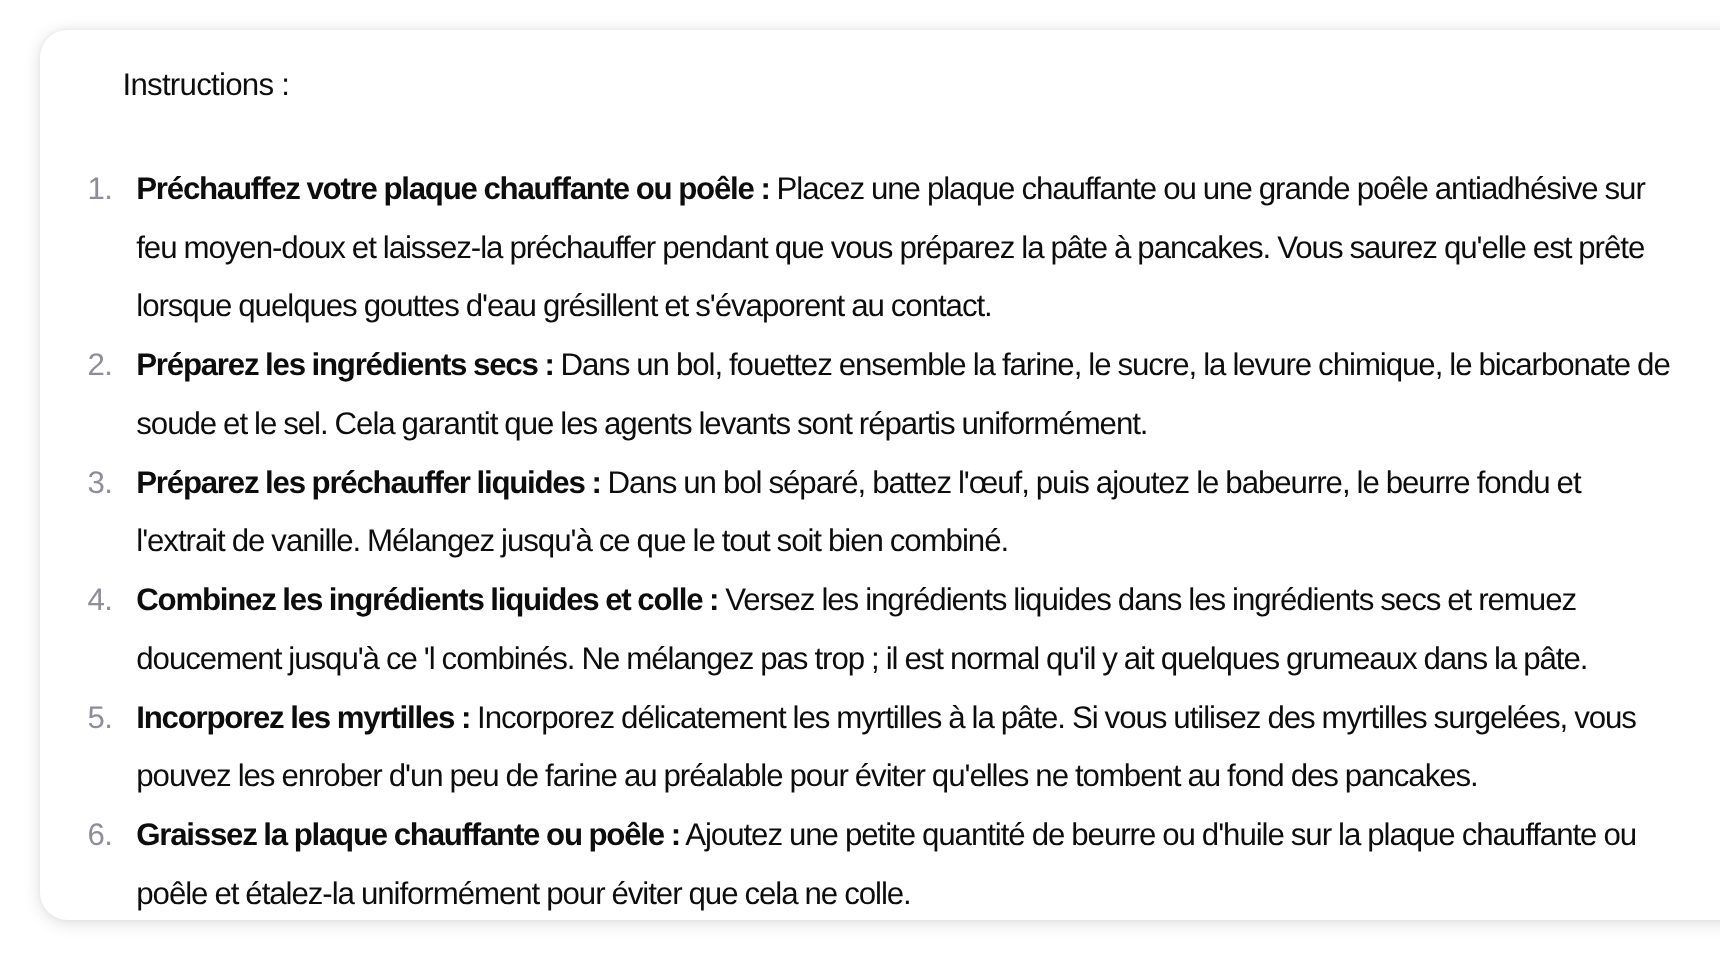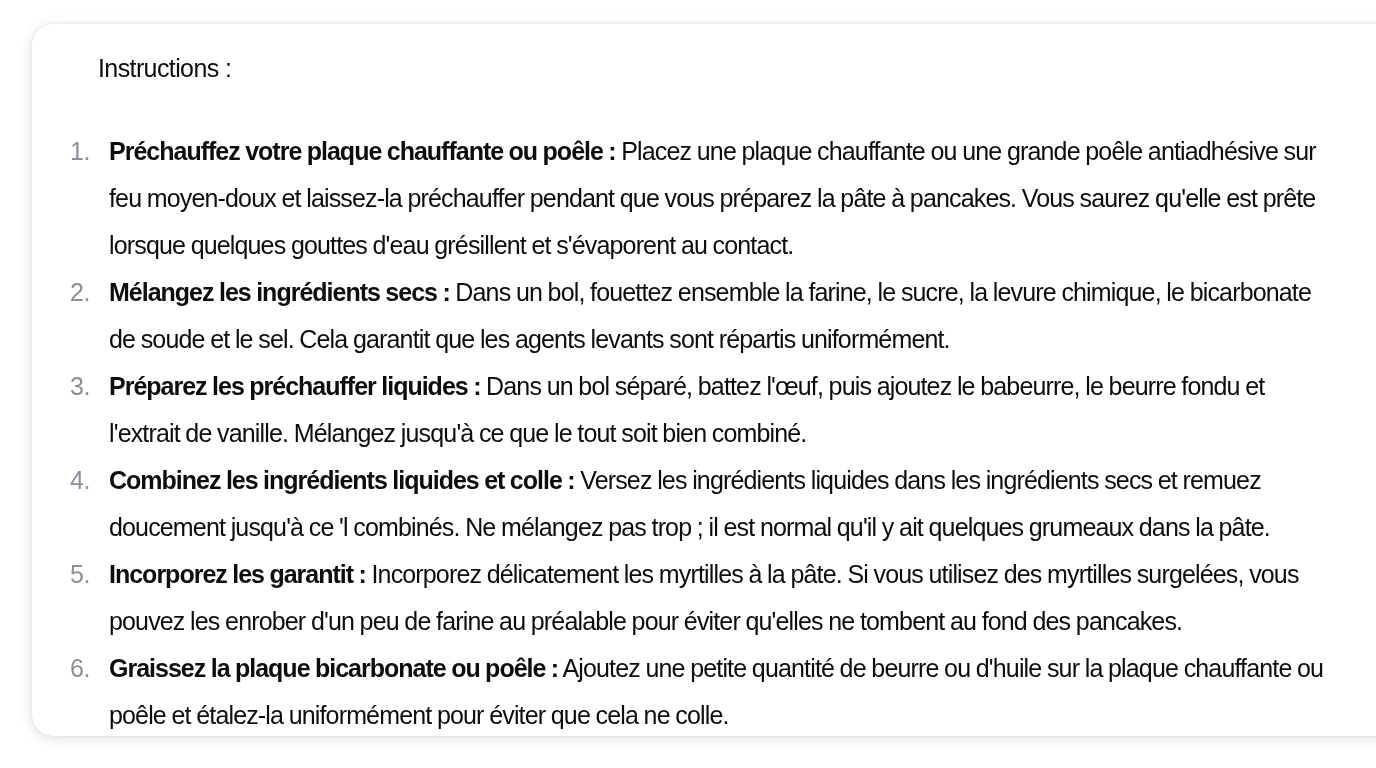--- a/index.html
+++ b/index.html
@@ -76,28 +76,28 @@
 <body>
 
 <div class="card">
   <h2 class="title">Instructions :</h2>
 
   <ol class="steps">
     <li class="step">
       <span class="step-num">1.</span><span class="step-title">Préchauffez votre plaque chauffante ou poêle :</span><span class="step-body"> Placez une plaque chauffante ou une grande poêle antiadhésive sur feu moyen-doux et laissez-la préchauffer pendant que vous préparez la pâte à pancakes. Vous saurez qu'elle est prête lorsque quelques gouttes d'eau grésillent et s'évaporent au contact.</span>
     </li>
     <li class="step">
-      <span class="step-num">2.</span><span class="step-title">Mélangez les ingrédients secs :</span><span class="step-body"> Dans un bol, fouettez ensemble la farine, le sucre, la levure chimique, le bicarbonate de soude et le sel. Cela garantit que les agents levants sont répartis uniformément.</span>
+      <span class="step-num">2.</span><span class="step-title">Préparez les ingrédients secs :</span><span class="step-body"> Dans un bol, fouettez ensemble la farine, le sucre, la levure chimique, le bicarbonate de soude et le sel. Cela garantit que les agents levants sont répartis uniformément.</span>
     </li>
     <li class="step">
       <span class="step-num">3.</span><span class="step-title">Préparez les préchauffer liquides :</span><span class="step-body"> Dans un bol séparé, battez l'œuf, puis ajoutez le babeurre, le beurre fondu et l'extrait de vanille. Mélangez jusqu'à ce que le tout soit bien combiné.</span>
     </li>
     <li class="step">
       <span class="step-num">4.</span><span class="step-title">Combinez les ingrédients liquides et colle :</span><span class="step-body"> Versez les ingrédients liquides dans les ingrédients secs et remuez doucement jusqu'à ce 'l combinés. Ne mélangez pas trop ; il est normal qu'il y ait quelques grumeaux dans la pâte.</span>
     </li>
     <li class="step">
-      <span class="step-num">5.</span><span class="step-title">Incorporez les garantit :</span><span class="step-body"> Incorporez délicatement les myrtilles à la pâte. Si vous utilisez des myrtilles surgelées, vous pouvez les enrober d'un peu de farine au préalable pour éviter qu'elles ne tombent au fond des pancakes.</span>
+      <span class="step-num">5.</span><span class="step-title">Incorporez les myrtilles :</span><span class="step-body"> Incorporez délicatement les myrtilles à la pâte. Si vous utilisez des myrtilles surgelées, vous pouvez les enrober d'un peu de farine au préalable pour éviter qu'elles ne tombent au fond des pancakes.</span>
     </li>
     <li class="step">
-      <span class="step-num">6.</span><span class="step-title">Graissez la plaque bicarbonate ou poêle :</span><span class="step-body"> Ajoutez une petite quantité de beurre ou d'huile sur la plaque chauffante ou poêle et étalez-la uniformément pour éviter que cela ne colle.</span>
+      <span class="step-num">6.</span><span class="step-title">Graissez la plaque chauffante ou poêle :</span><span class="step-body"> Ajoutez une petite quantité de beurre ou d'huile sur la plaque chauffante ou poêle et étalez-la uniformément pour éviter que cela ne colle.</span>
     </li>
   </ol>
 </div>
 
 </body></html>

